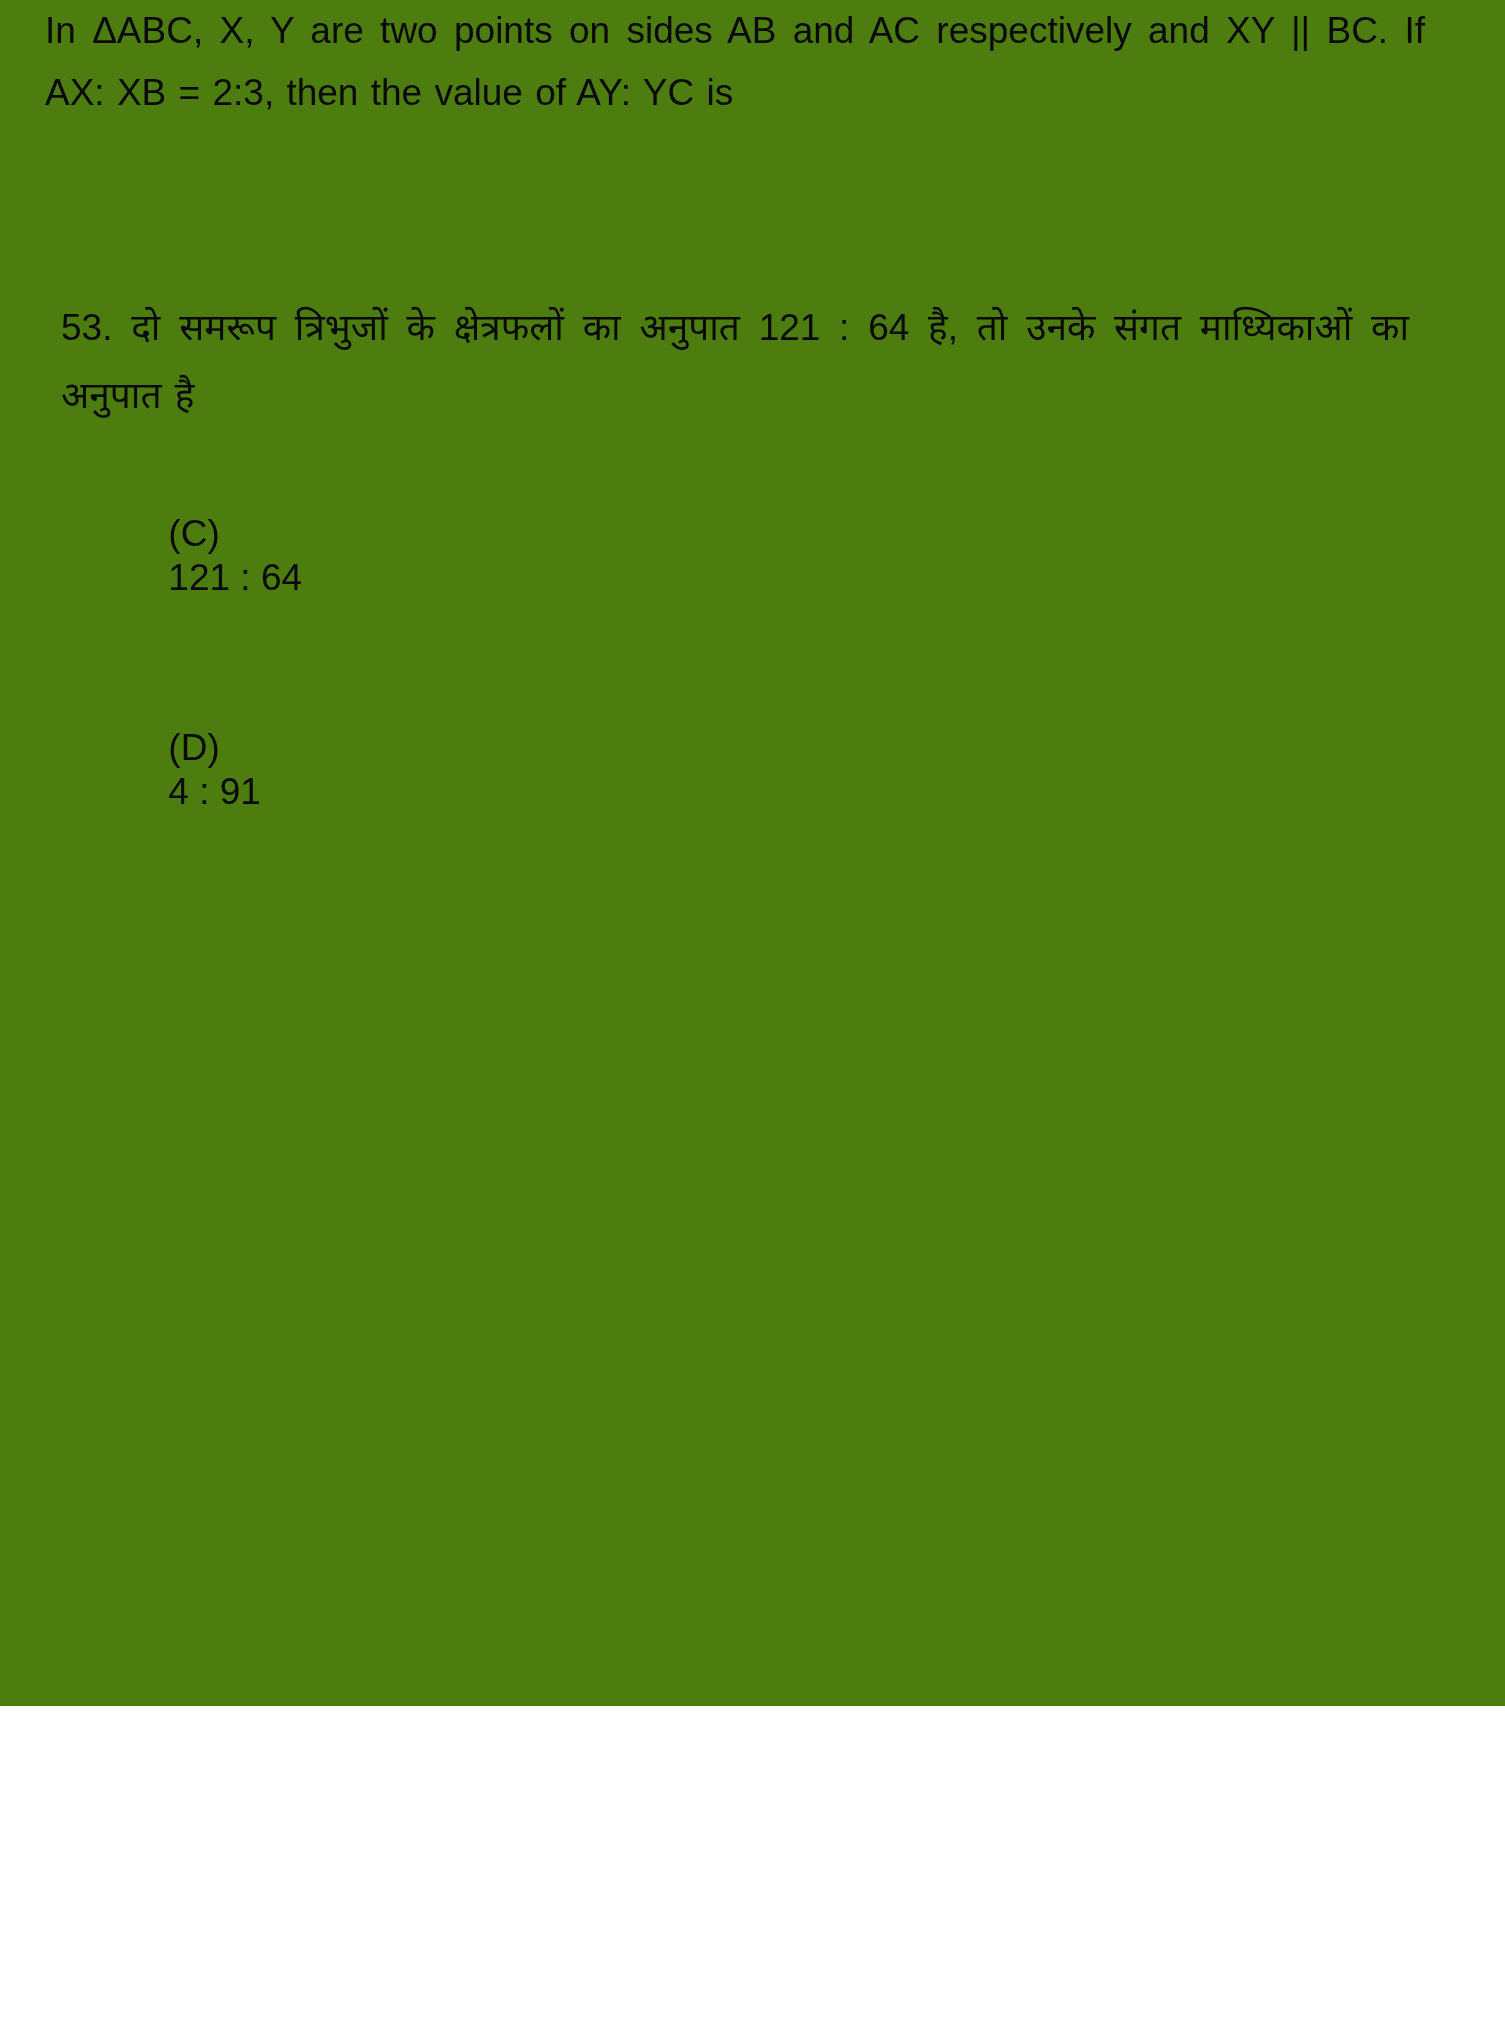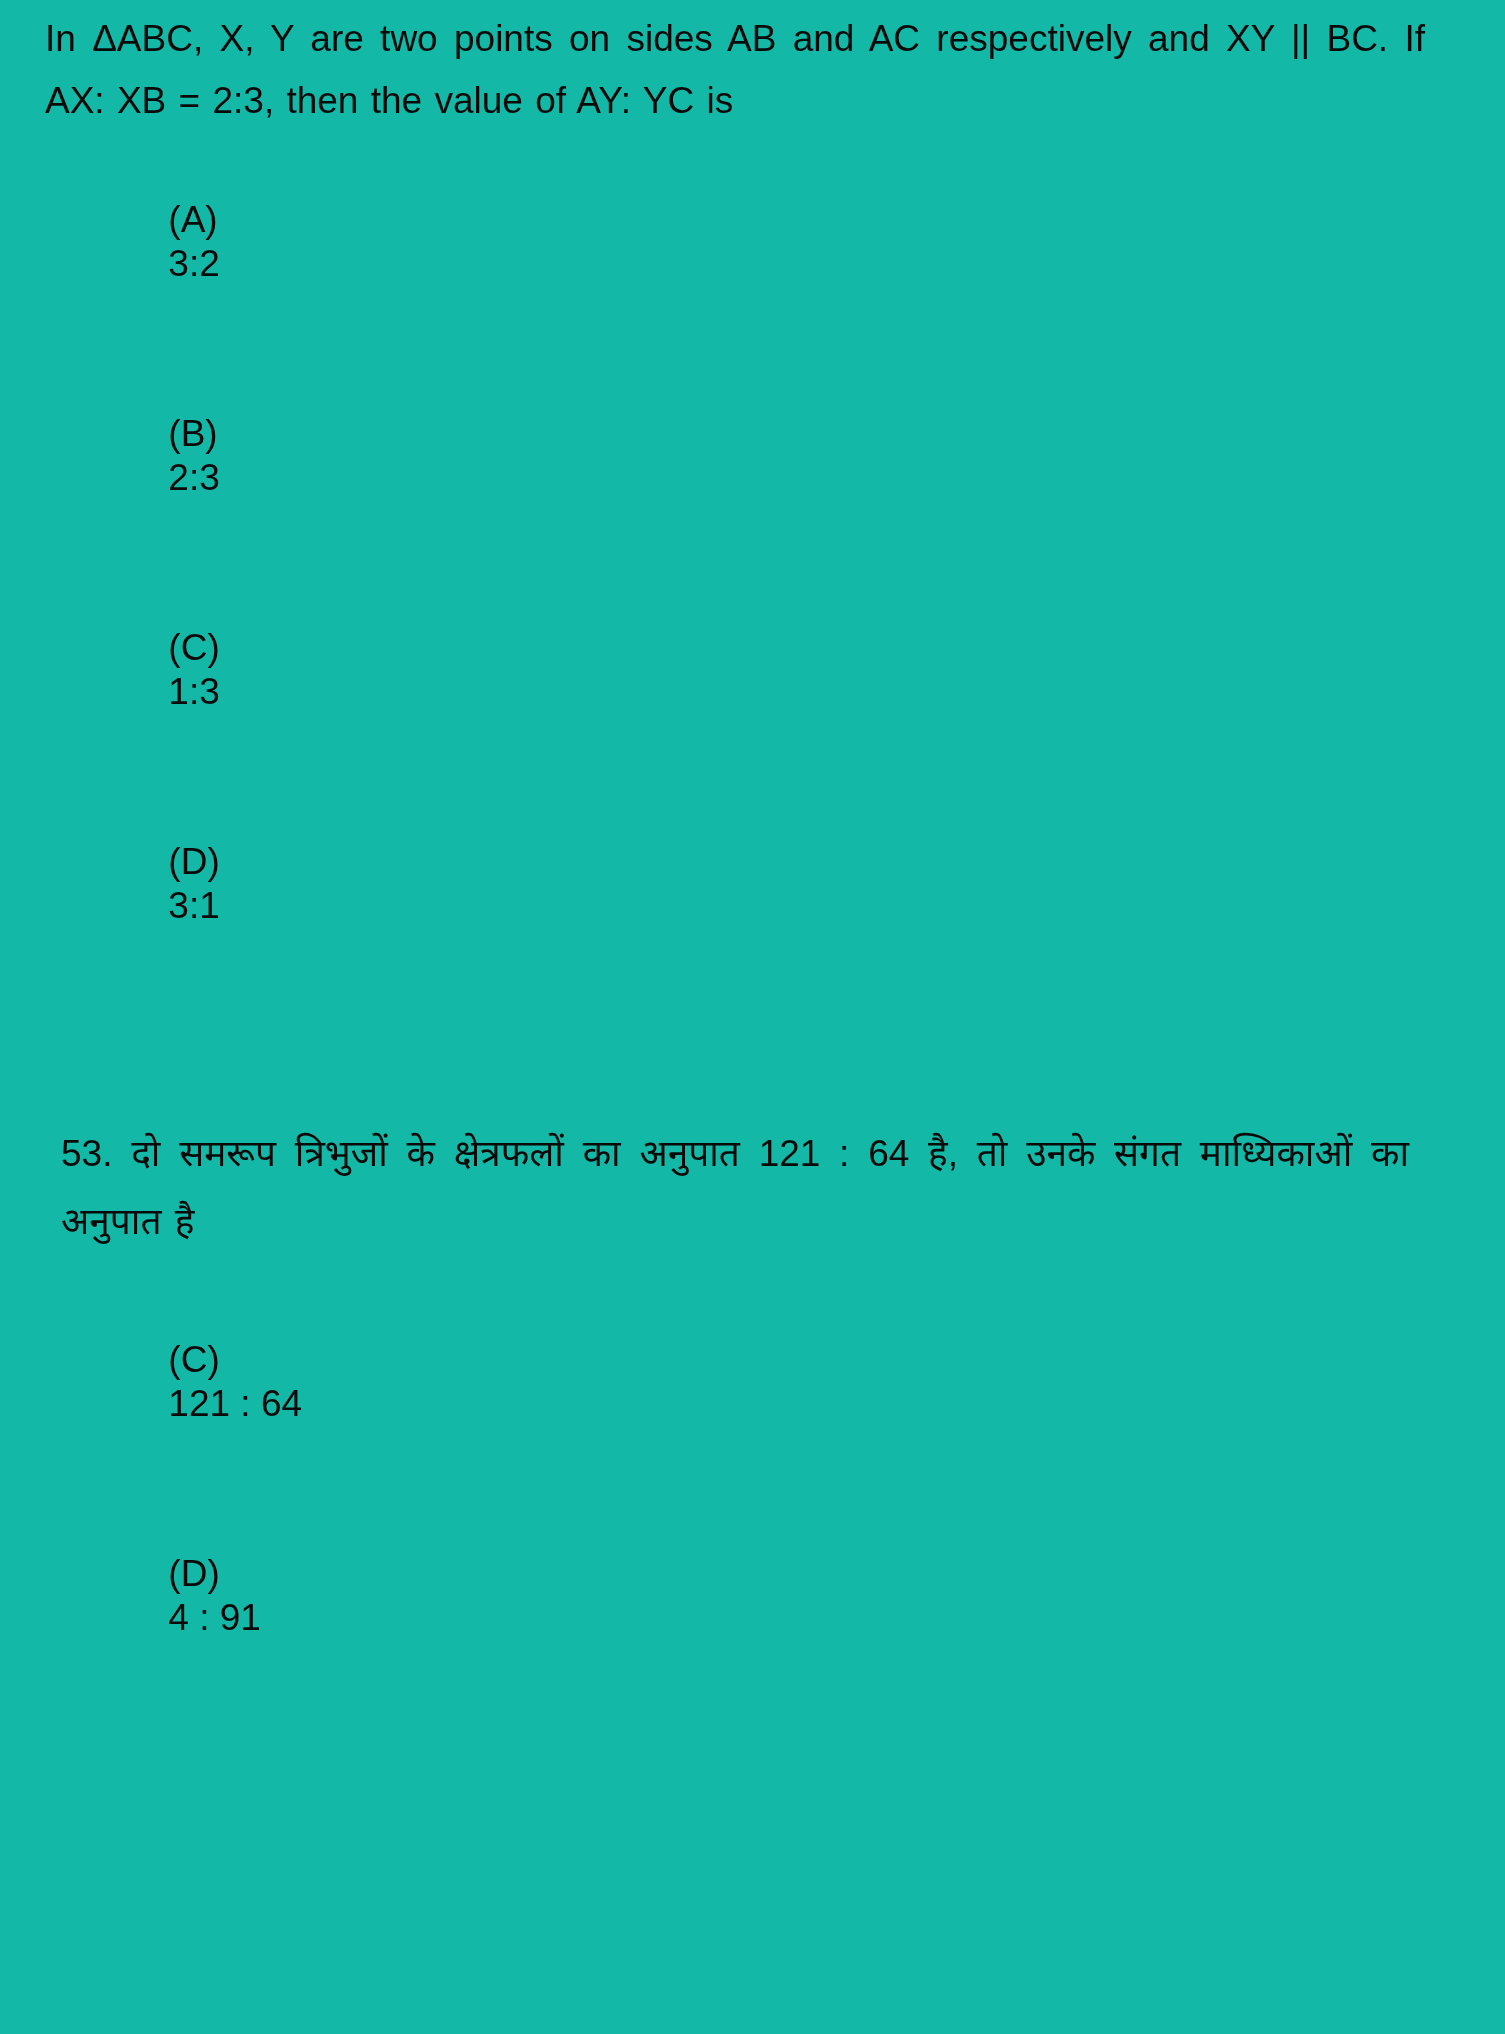--- a/index.html
+++ b/index.html
@@ -13,24 +13,24 @@
     height: 2034px;
     overflow: hidden;
     font-family: "Liberation Sans", "DejaVu Sans", sans-serif;
     color: #000000;
     -webkit-font-smoothing: antialiased;
   }
 
   .page {
     position: relative;
     width: 1505px;
-    height: 2034px;
+    height: 1706px;
     box-sizing: border-box;
-    padding: 8px 45px 0 45px;
-    background: #14b8a6;
+    padding: 0 45px 0 45px;
+    background: #4d7c0f;
   }
 
   .content {
     width: 1380px;
   }
 
   
   .qtext {
     font-size: 37px;
     line-height: 62px;
@@ -85,46 +85,20 @@
 <body>
 
 <div class="page">
   <div class="content">
 
     <div class="block">
       <p class="qtext">In ΔABC, X, Y are two points on sides AB and AC respectively and XY || BC. If AX: XB = 2:3, then the value of AY: YC is</p>
 
       <div class="gap-after-stem"></div>
 
-      <ul class="options">
-        <li>
-          <span class="opt">
-            <span class="opt-label">(A)</span>
-            <span class="opt-value">3:2</span>
-          </span>
-        </li>
-        <li>
-          <span class="opt">
-            <span class="opt-label">(B)</span>
-            <span class="opt-value">2:3</span>
-          </span>
-        </li>
-        <li>
-          <span class="opt">
-            <span class="opt-label">(C)</span>
-            <span class="opt-value">1:3</span>
-          </span>
-        </li>
-        <li>
-          <span class="opt">
-            <span class="opt-label">(D)</span>
-            <span class="opt-value">3:1</span>
-          </span>
-        </li>
-      </ul>
     </div>
 
     <div class="gap-block-large"></div>
 
     <div class="block">
 
       <p class="qtext-hi">53. दो समरूप त्रिभुजों के क्षेत्रफलों का अनुपात 121 : 64 है, तो उनके संगत माध्यिकाओं का अनुपात है</p>
 
       <div class="gap-after-stem"></div>
 

